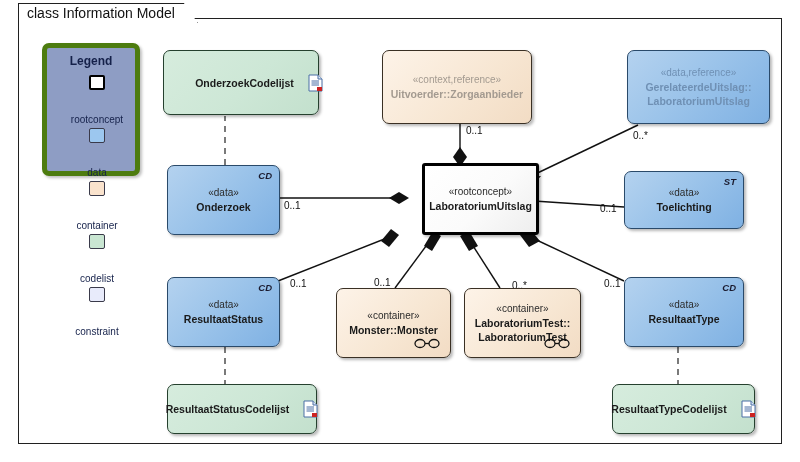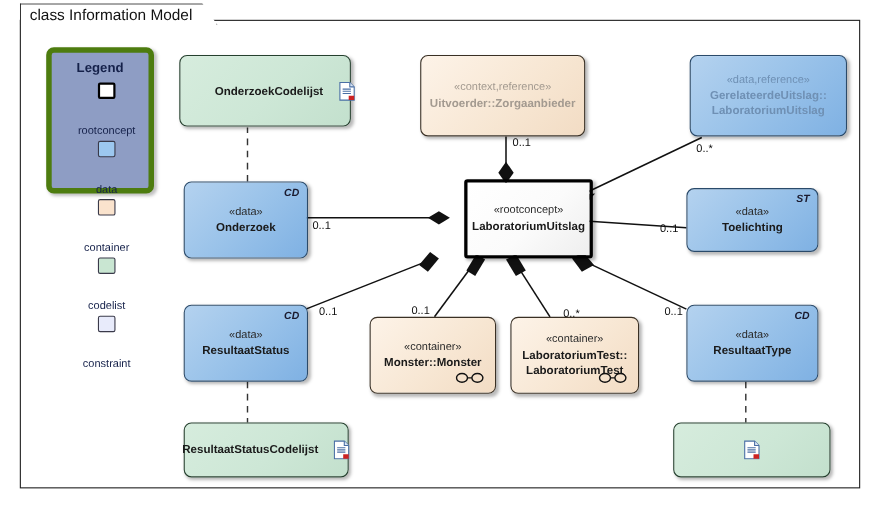--- a/index.html
+++ b/index.html
@@ -387,20 +387,21 @@
           <line x1="3.5" y1="9" x2="11" y2="9"></line>
           <line x1="3.5" y1="11" x2="11" y2="11"></line>
         </g>
         <path d="M9 13 h5 v4 h-5 z" fill="#cc2222"></path>
       </svg>
     </div>
   </div>
 
   <div class="node n-codelist" style="left:612px; top:384px; width:143px; height:50px;">
     <div class="codelist-inner">
+      <span class="nname">ResultaatTypeCodelijst</span>
       <svg class="doc-icon" viewBox="0 0 15 18">
         <path d="M1 1 h9 l4 4 v12 h-13 z" fill="#ffffff" stroke="#4a6fa5" stroke-width="1"></path>
         <path d="M10 1 v4 h4" fill="#dce7f5" stroke="#4a6fa5" stroke-width="1"></path>
         <g stroke="#4a6fa5" stroke-width="1">
           <line x1="3.5" y1="7" x2="11" y2="7"></line>
           <line x1="3.5" y1="9" x2="11" y2="9"></line>
           <line x1="3.5" y1="11" x2="11" y2="11"></line>
         </g>
         <path d="M9 13 h5 v4 h-5 z" fill="#cc2222"></path>
       </svg>

